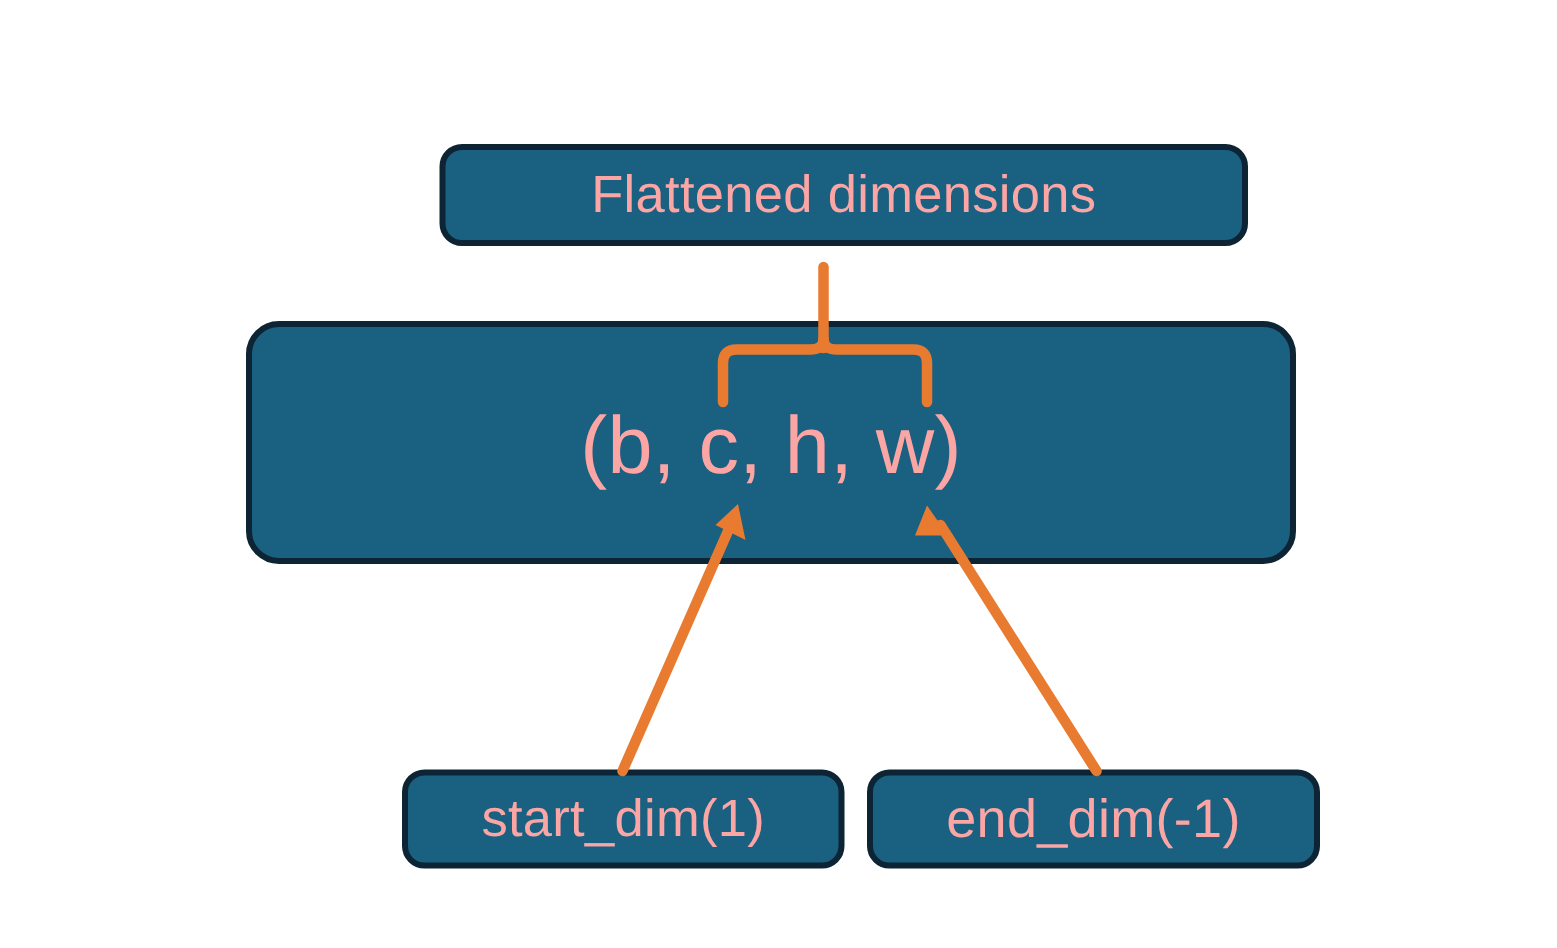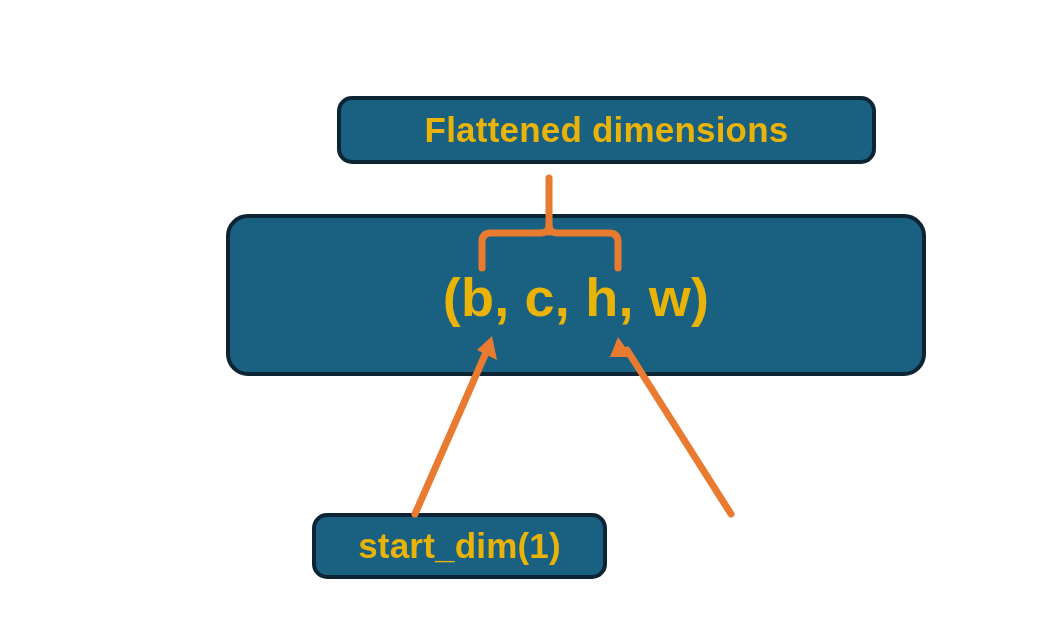--- a/index.html
+++ b/index.html
@@ -20,39 +20,38 @@
   }
   .node {
     position: absolute;
     box-sizing: border-box;
     background: #1A6080;
     border: 4px solid #0C2433;
     border-radius: 16px;
     display: flex;
     align-items: center;
     justify-content: center;
-    color: #eab308;
+    color: #fca5a5;
     font-family: "Liberation Sans", sans-serif;
-    font-weight: 700;
+    font-weight: 400;
     letter-spacing: 0.2px;
     white-space: nowrap;
     z-index: 2;
-    margin-left: 44px;
   }
   
   #node-flattened {
     left: 293px;
     top: 96px;
     width: 539px;
     height: 68px;
     border-radius: 15px;
     font-size: 35px;
   }
   #node-shape {
-    left: 182px;
+    left: 164px;
     top: 214px;
     width: 700px;
     height: 162px;
     border-radius: 22px;
     font-size: 54px;
     align-items: flex-start;
     padding-top: 48px;
   }
   #node-start-dim {
     left: 268px;
@@ -94,20 +93,23 @@
   </div>
 
   <div class="node" id="node-shape">
     <span class="node-label">(b, c, h, w)</span>
   </div>
 
   <div class="node" id="node-start-dim">
     <span class="node-label">start_dim(1)</span>
   </div>
 
+  <div class="node" id="node-end-dim">
+    <span class="node-label">end_dim(-1)</span>
+  </div>
 
   <svg id="connectors" viewBox="0 0 1038 632">
 
     <g>
       <path d="M 482 268
                L 482 242
                Q 482 233 491 233
                L 540 233
                Q 549 233 549 226
                Q 549 233 558 233

